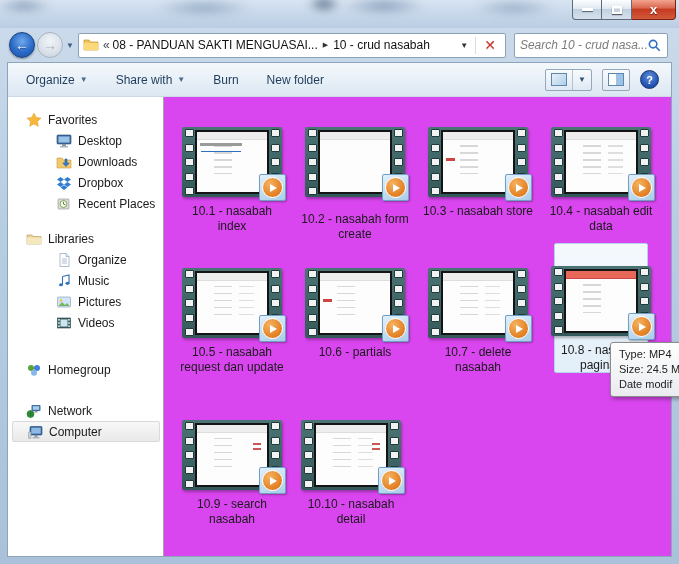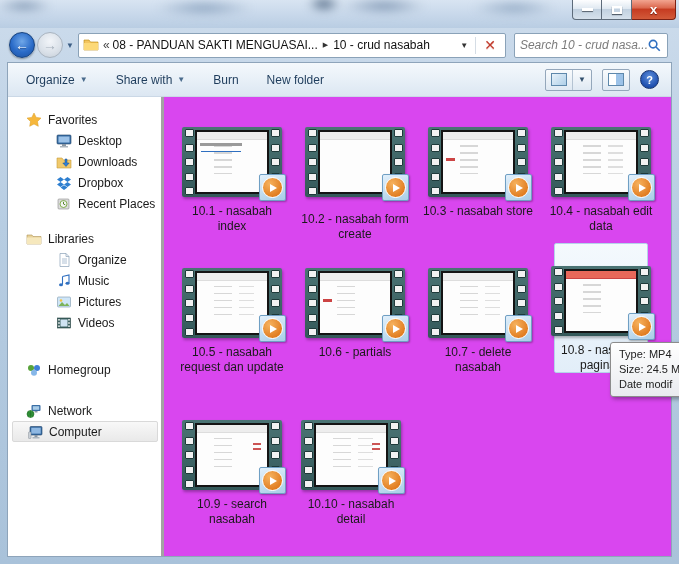--- a/index.html
+++ b/index.html
@@ -78,21 +78,21 @@
     display:flex; align-items:center; }
   .preview-icon { width:16px; height:13px; margin:0 5px; border:1px solid #5e88ab; background:#fff; position:relative; }
   .preview-icon::after { content:""; position:absolute; right:0; top:0; bottom:0; width:7px; background:#9cc2e8; }
   .help-btn { width:19px; height:19px; border-radius:50%; border:1px solid #17336e;
     background:radial-gradient(circle at 50% 35%,#5d8fdc,#1f4fae 70%); color:#fff; font-weight:bold;
     font-size:11px; display:flex; align-items:center; justify-content:center; }
 
   .workspace { flex:1; display:flex; min-height:0; }
 
   
-  .sidebar { width:156px; flex:0 0 auto; border-right:3px solid #a3a3a3; padding-top:12px; font-size:12px; color:#1a1a1a; }
+  .sidebar { width:156px; flex:0 0 auto; border-right:1px solid #a3a3a3; padding-top:12px; font-size:12px; color:#1a1a1a; }
   .side-row { height:21px; display:flex; align-items:center; gap:6px; padding-left:18px; cursor:default; }
   .side-row.child { padding-left:48px; }
   .side-row svg { width:16px; height:16px; flex:0 0 auto; }
   .gap14 { margin-top:14px; } .gap26 { margin-top:26px; } .gap16 { margin-top:16px; } .gap20 { margin-top:20px; }
   .side-row.selected { margin:0 3px 0 4px; padding-left:14px; border:1px solid #d9d9d9; border-radius:2px;
     background:linear-gradient(180deg,#f8f8f8,#e9e9e9); }
 
   
   .content { flex:1; position:relative; background:#d946ef; }
   .file-item { position:absolute; width:122px; display:flex; flex-direction:column; align-items:center; cursor:default; }

